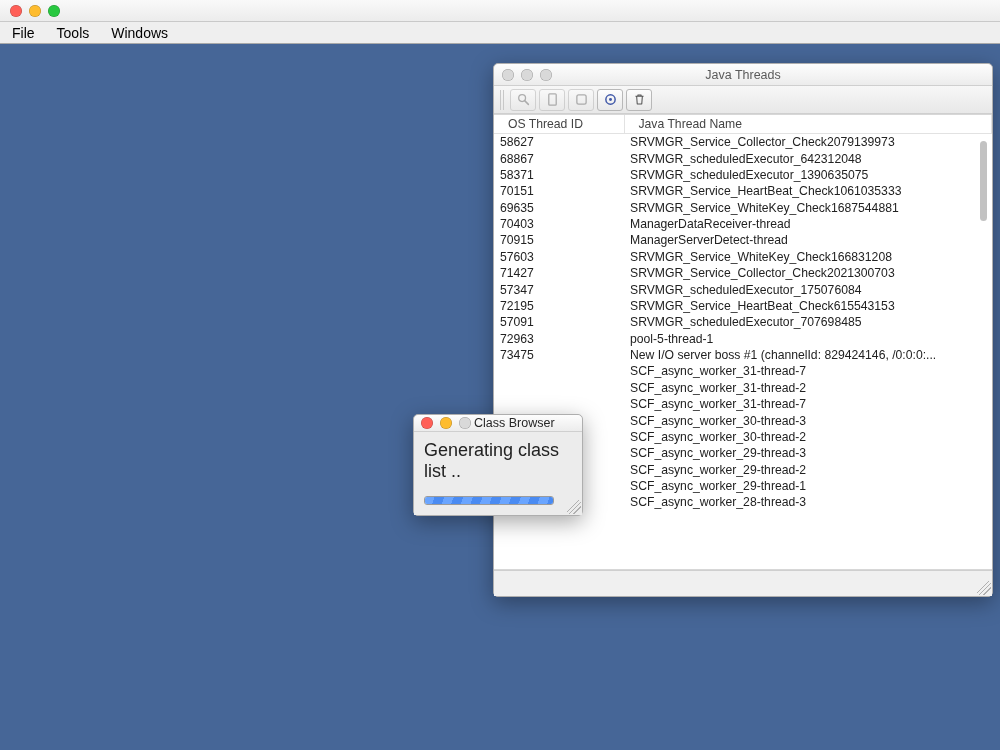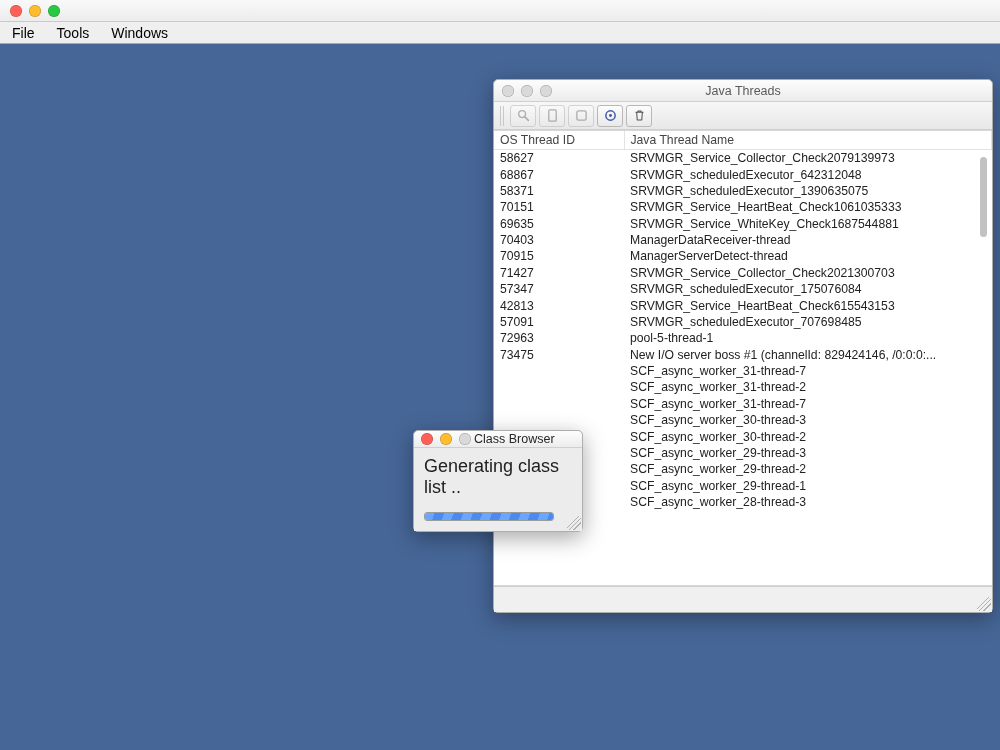--- a/index.html
+++ b/index.html
@@ -21,21 +21,21 @@
     position:absolute; left:0; top:22px; width:1000px; height:22px;
     background:#efefef; border-bottom:1px solid #a9a9a9;
     display:flex; align-items:center; gap:22px; padding-left:12px;
     font-size:14px;
   }
   .menubar span{ cursor:default; }
   
   .iwindow{
     position:absolute; background:#ececec;
     border:1px solid #aeaeae; border-radius:5px; box-shadow:0 6px 22px rgba(0,0,0,.35);
-    display:flex; flex-direction:column;margin-top:16px;
+    display:flex; flex-direction:column;
   }
   .iw-titlebar{
     height:22px; background:linear-gradient(#fdfdfd,#ececec);
     border-bottom:1px solid #cfcfcf; border-radius:5px 5px 0 0;
     display:flex; align-items:center; position:relative;
   }
   .iw-title{position:absolute; left:0; right:0; text-align:center; font-size:12.5px; color:#5a5a5a;}
   .iw-title.active{color:#262626; font-weight:500;}
   .iw-toolbar{
     height:28px; background:linear-gradient(#f7f7f7,#e8e8e8);
@@ -44,21 +44,21 @@
   .tbtn{
     width:26px; height:22px; margin-right:3px;
     background:linear-gradient(#fdfdfd,#e9e9e9);
     border:1px solid #b8b8b8; border-radius:3px;
     display:flex; align-items:center; justify-content:center;
     color:#585858;
   }
   .tbtn.disabled{opacity:.55;}
   .content-area{ flex:1; background:#fff; margin:0; border-top:1px solid #d7d7d7; border-bottom:1px solid #d7d7d7; position:relative; overflow:hidden;}
   .thread-table{ width:100%; border-collapse:collapse; table-layout:fixed; font-size:12.2px; color:#222;}
-  .thread-table th{ text-align:left; font-weight:400; color:#444; border-bottom:1px solid #e2e2e2; border-right:1px solid #e2e2e2; padding:2px 6px; background:#fff;}
+  .thread-table th{ text-align:left; font-weight:400; color:#444; border-bottom:1px solid #e2e2e2; border-right:1px solid #e2e2e2; padding:2px 14px; background:#fff;}
   .thread-table td{ padding:1.2px 6px; white-space:nowrap; overflow:hidden; text-overflow:ellipsis;}
   .col-os{width:130px;}
   .scrollbar{ position:absolute; right:3px; top:26px; bottom:6px; width:10px;}
   .scroll-thumb{ position:absolute; top:0; width:7px; left:1px; height:80px; background:#c2c2c2; border-radius:4px;}
   .statusbar{ height:26px; background:#f0f0f0; border-top:1px solid #cfcfcf; position:relative;}
   .resize-grip{position:absolute; right:1px; bottom:1px; width:14px; height:14px;
     background:
       linear-gradient(135deg, transparent 0 8px,#b0b0b0 8px 9px,transparent 9px 11px,#b0b0b0 11px 12px,transparent 12px 14px,#b0b0b0 14px 15px,transparent 15px);
   }
   
@@ -163,29 +163,33 @@
             </tr>
             <tr>
               <td>70403</td>
               <td>ManagerDataReceiver-thread</td>
             </tr>
             <tr>
               <td>70915</td>
               <td>ManagerServerDetect-thread</td>
             </tr>
             <tr>
+              <td>57603</td>
+              <td>SRVMGR_Service_WhiteKey_Check166831208</td>
+            </tr>
+            <tr>
               <td>71427</td>
               <td>SRVMGR_Service_Collector_Check2021300703</td>
             </tr>
             <tr>
               <td>57347</td>
               <td>SRVMGR_scheduledExecutor_175076084</td>
             </tr>
             <tr>
-              <td>42813</td>
+              <td>72195</td>
               <td>SRVMGR_Service_HeartBeat_Check615543153</td>
             </tr>
             <tr>
               <td>57091</td>
               <td>SRVMGR_scheduledExecutor_707698485</td>
             </tr>
             <tr>
               <td>72963</td>
               <td>pool-5-thread-1</td>
             </tr>

